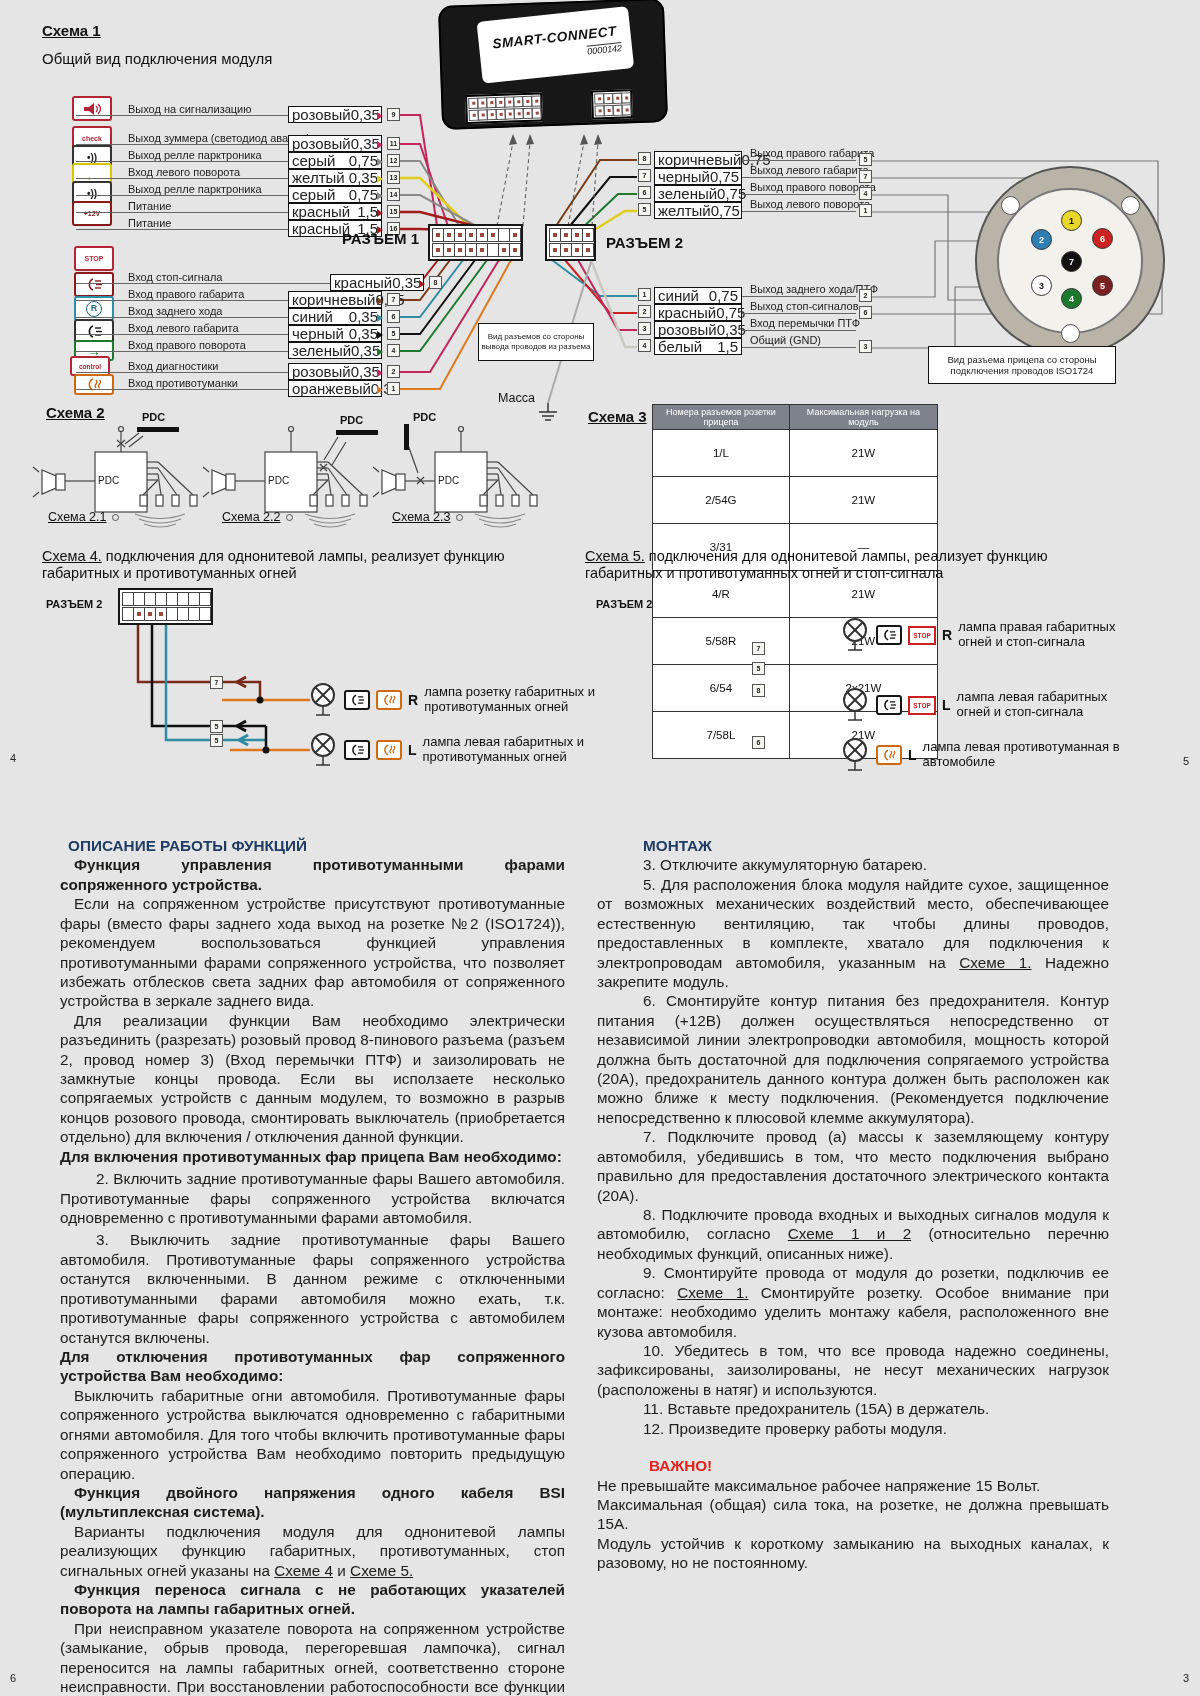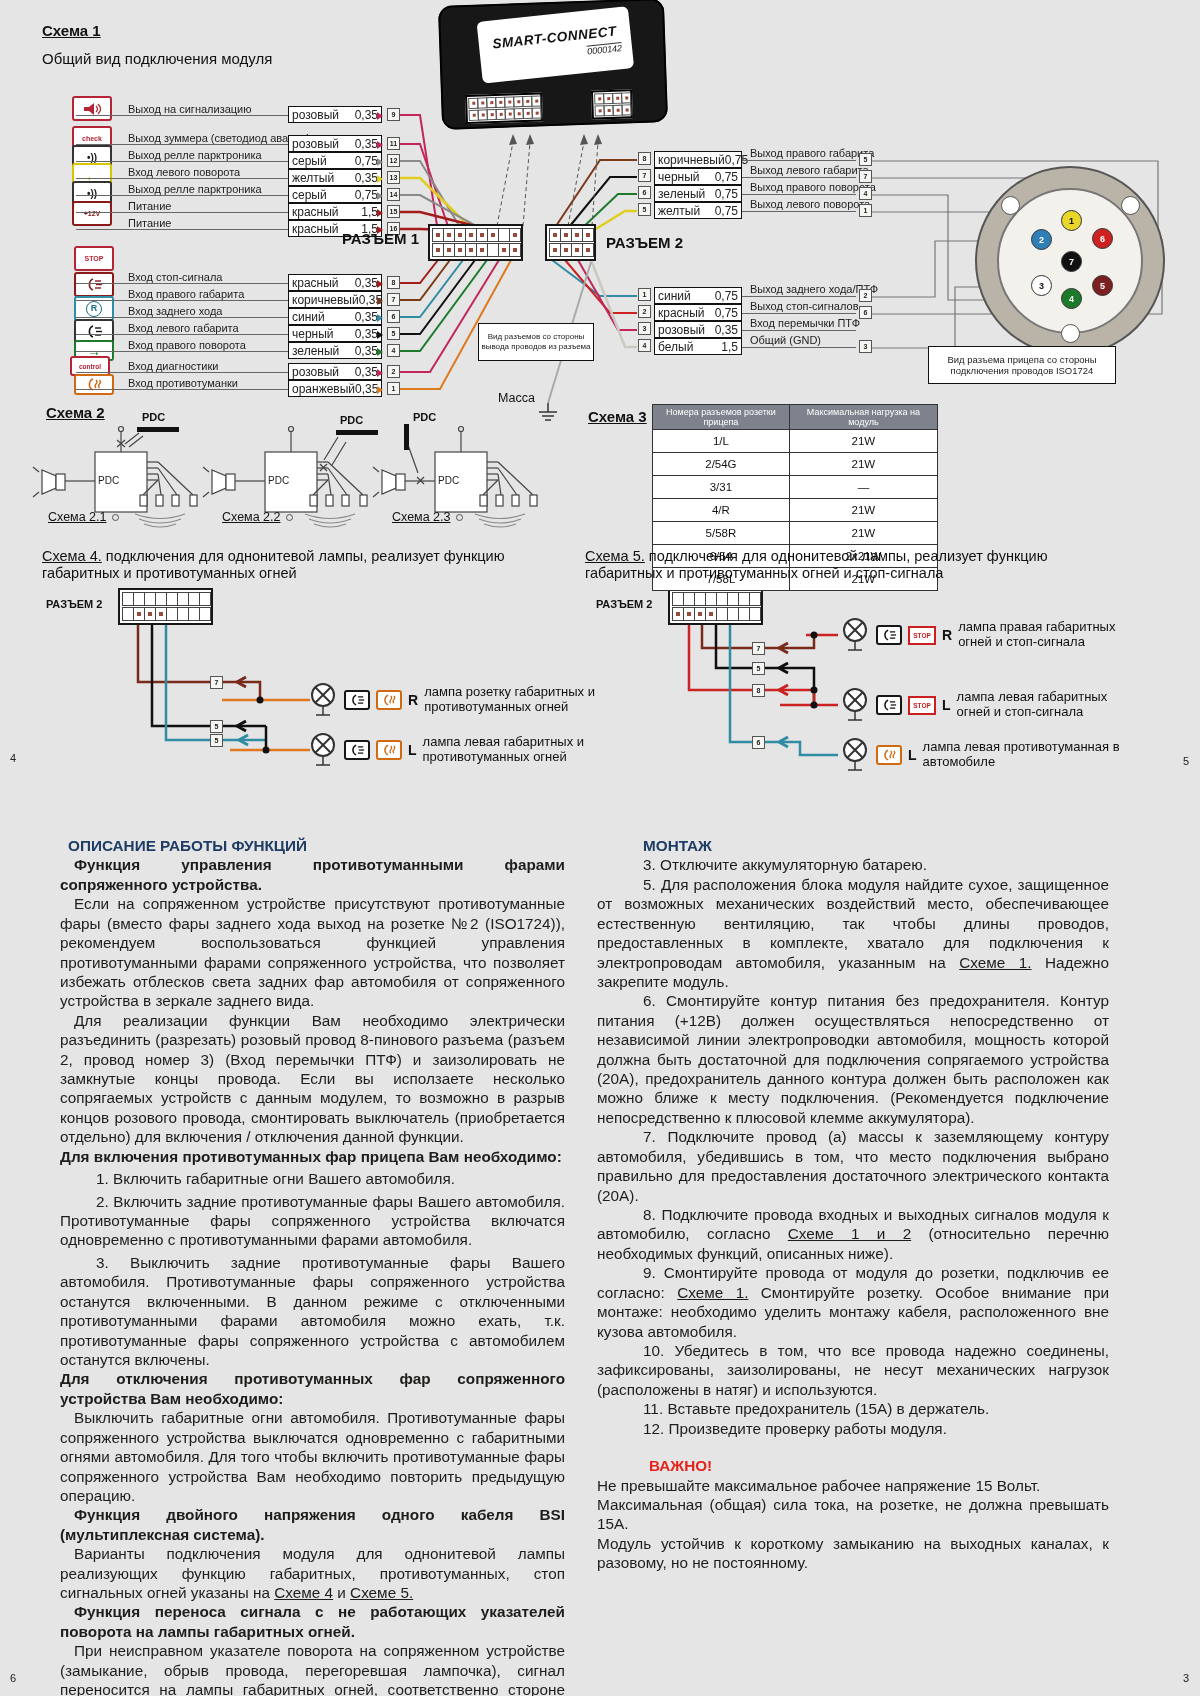--- a/index.html
+++ b/index.html
@@ -10,21 +10,21 @@
   
   .stitle{font-size:15px;font-weight:bold;text-decoration:underline;color:#111;z-index:3}
   .ssub{font-size:15px;color:#111;z-index:3}
   .s45title{font-size:14.5px;color:#111;line-height:1.2;z-index:3}
   .s45title .num{text-decoration:underline}
   
   .wrow{position:absolute;left:0;width:286px;height:16px;z-index:2}
   .wline{position:absolute;left:-36px;right:104px;bottom:2px;border-bottom:1px solid #666}
   .wlabel{position:absolute;left:16px;bottom:3px;font-size:11px;color:#222;white-space:nowrap;background:transparent}
   .cbox{position:absolute;right:16px;bottom:-5px;width:86px;height:15px;border:1.5px solid #111;background:#fff;
-        display:flex;justify-content:space-between;align-items:center;padding:0 3px;font-size:12px;color:#222}
+        display:flex;justify-content:space-between;align-items:center;padding:0 3px;font-size:15px;color:#222}
   .wtip{position:absolute;right:11px;bottom:-2px;width:0;height:0;border:4px solid transparent;border-left-width:6px}
   .ptag{width:11px;height:11px;border:1px solid #555;background:#f5f5f2;font-size:7px;font-weight:bold;
         line-height:11px;text-align:center;color:#222}
   .wrow .ptag{position:absolute;right:-2px;bottom:-3px}
   
   .rrow{position:absolute;left:0;width:232px;height:16px;z-index:2}
   .rrow .pinL{position:absolute;left:0;bottom:-2px}
   .rrow .cbox{left:16px;right:auto;width:80px}
   .rrow .rline{position:absolute;left:104px;right:14px;bottom:2px;border-bottom:1px solid #666}
   .rrow .wlabel{left:112px;bottom:4px;font-size:11px}
@@ -62,21 +62,21 @@
   
   .socket{position:absolute;left:975px;top:166px;width:190px;height:190px;z-index:2}
   .ring{position:absolute;inset:0;border-radius:50%;background:#b9b3a8;border:2px solid #555}
   .ringin{position:absolute;inset:22px;border-radius:50%;background:#f2f1ec;border:2px solid #777}
   .hole{position:absolute;width:17px;height:17px;border-radius:50%;background:#fff;border:1.5px solid #555}
   .spin{position:absolute;width:19px;height:19px;border-radius:50%;border:1.5px solid #333;
         font-size:9px;font-weight:bold;display:flex;align-items:center;justify-content:center}
   
   .s3table{position:absolute;left:652px;top:404px;width:286px;border-collapse:collapse;z-index:3;background:#fff}
   .s3table th{background:#7d828c;color:#fff;font-size:9px;font-weight:normal;border:1px solid #333;padding:2px 2px}
-  .s3table td{font-size:11.5px;color:#111;border:1px solid #333;text-align:center;height:14px;padding:4px}
+  .s3table td{font-size:11.5px;color:#111;border:1px solid #333;text-align:center;height:14px;padding:16px}
   
   .pdcbox{position:absolute;font-size:10px;color:#222;z-index:3}
   .pdcbar{position:absolute;font-size:11px;font-weight:bold;color:#111;z-index:3}
   .s2cap{position:absolute;font-size:12.5px;color:#111;text-decoration:underline;z-index:3}
   .s2cap::after{content:"";display:inline-block;width:5px;height:5px;border:1px solid #555;border-radius:50%;
                 margin-left:6px;vertical-align:middle}
   
   .lampgrp{position:absolute;display:flex;align-items:center;gap:6px;z-index:3}
   .lampicon{width:22px;height:16px;border:2px solid #161616;border-radius:3px;background:#fff;
             display:flex;align-items:center;justify-content:center}
@@ -425,21 +425,21 @@
       <span class="cbox">
         <span>красный</span>
         <span>1,5</span>
       </span>
       <span class="wtip" style="border-left-color: rgb(163, 27, 27);"></span>
       <span class="ptag">16</span>
     </div>
     </div>
   <div class="abs" style="left:112px;top:0">
 
-  <div class="wrow" style="top: 270px;">
+  <div class="wrow" style="top: 270px; padding-left: 42px;">
       <span class="wline"></span>
       <span class="wlabel">Вход  стоп-сигнала</span>
       <span class="cbox">
         <span>красный</span>
         <span>0,35</span>
       </span>
       <span class="wtip" style="border-left-color: rgb(163, 27, 27);"></span>
       <span class="ptag">8</span>
     </div>
       <div class="wrow" style="top: 287px;">
@@ -858,21 +858,20 @@
 
   <div class="pagenum" style="left:10px;top:752px">4</div>
   <div class="pagenum" style="left:1183px;top:755px">5</div>
 
   <div class="textcol" style="left:60px;width:505px">
     <p class="th" style="text-indent:8px">ОПИСАНИЕ РАБОТЫ ФУНКЦИЙ</p>
     <p class="b ind">Функция управления противотуманными фарами сопряженного устройства.</p>
     <p class="ind">Если на сопряженном устройстве присутствуют противотуманные фары (вместо фары заднего хода выход на розетке №2 (ISO1724)), рекомендуем воспользоваться функцией управления противотуманными фарами сопряженного устройства, что позволяет избежать отблесков света задних фар автомобиля от сопряженного устройства в зеркале заднего вида.</p>
     <p class="ind">Для реализации функции Вам необходимо электрически разъединить (разрезать) розовый провод 8-пинового разъема (разъем 2, провод номер 3) (Вход перемычки ПТФ) и заизолировать не замкнутые концы провода. Если вы исползаете несколько сопрягаемых устройств с данным модулем, то возможно в разрыв концов розового провода, смонтировать выключатель (приобретается отдельно) для включения / отключения данной функции.</p>
     <p class="b">Для включения противотуманных фар прицепа Вам необходимо:</p>
-    <p class="li">1.   Включить габаритные огни Вашего автомобиля.</p>
     <p class="li">2.   Включить задние противотуманные фары Вашего автомобиля. Противотуманные фары сопряженного устройства включатся одновременно с противотуманными фарами автомобиля.</p>
     <p class="li">3.   Выключить задние противотуманные фары Вашего автомобиля. Противотуманные фары сопряженного устройства останутся включенными. В данном режиме с отключенными противотуманными фарами автомобиля можно ехать, т.к. противотуманные фары сопряженного устройства с автомобилем останутся включены.</p>
     <p class="b">Для отключения противотуманных фар сопряженного устройства Вам необходимо:</p>
     <p class="ind">Выключить габаритные огни автомобиля. Противотуманные фары сопряженного устройства выключатся одновременно с габаритными огнями автомобиля. Для того чтобы включить противотуманные фары сопряженного устройства Вам необходимо повторить предыдущую операцию.</p>
     <p class="b ind">Функция двойного напряжения одного кабеля BSI (мультиплексная система).</p>
     <p class="ind"><span>Варианты подключения модуля  для однонитевой лампы реализующих функцию габаритных, противотуманных, стоп сигнальных огней указаны на </span><span class="u">Схеме 4</span><span> и </span><span class="u">Схеме 5.</span></p>
     <p class="b ind">Функция переноса сигнала с не работающих указателей поворота на лампы габаритных огней.</p>
     <p class="ind">При неисправном указателе поворота на сопряженном устройстве (замыкание, обрыв провода, перегоревшая лампочка), сигнал переносится на лампы габаритных огней, соответственно стороне неисправности. При восстановлении работоспособности все функции вернутся в нормальный режим.</p>
 
   </div>

